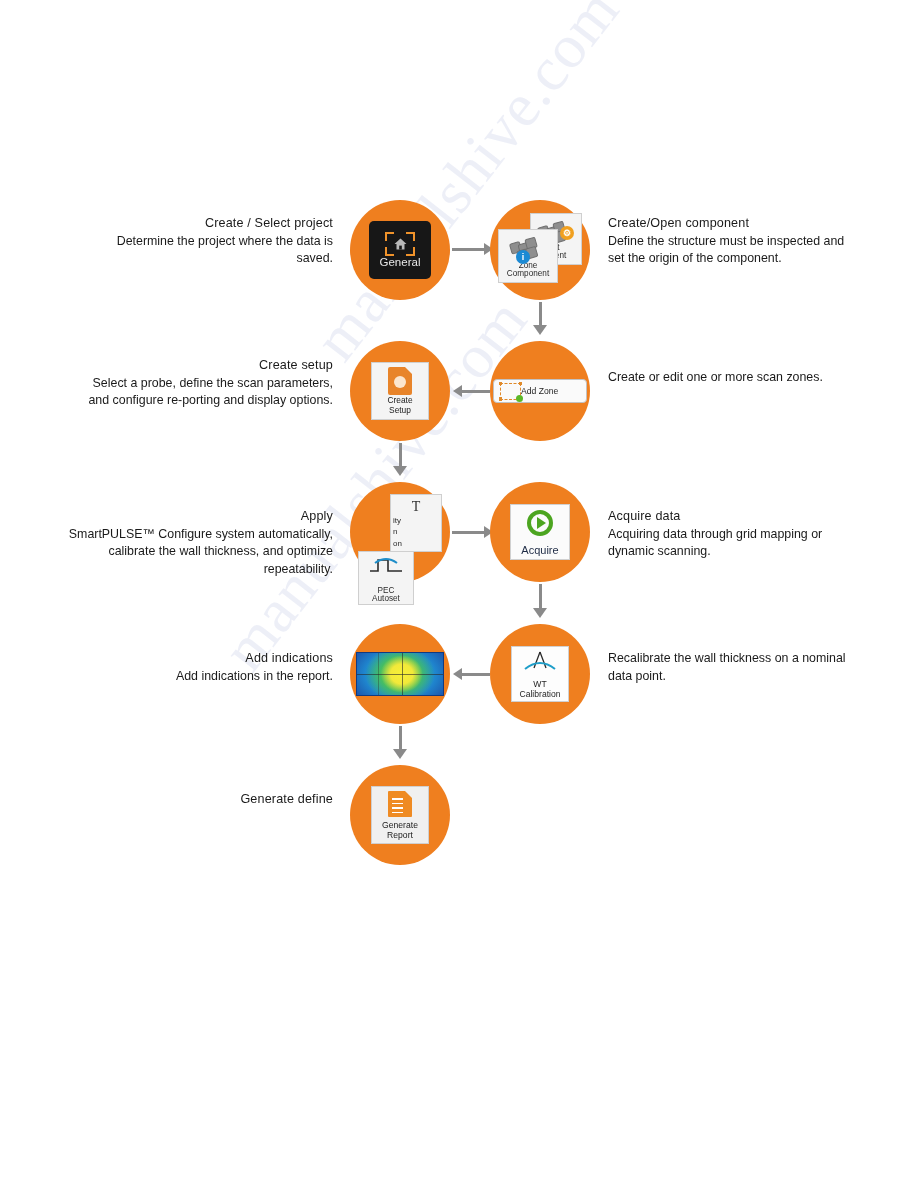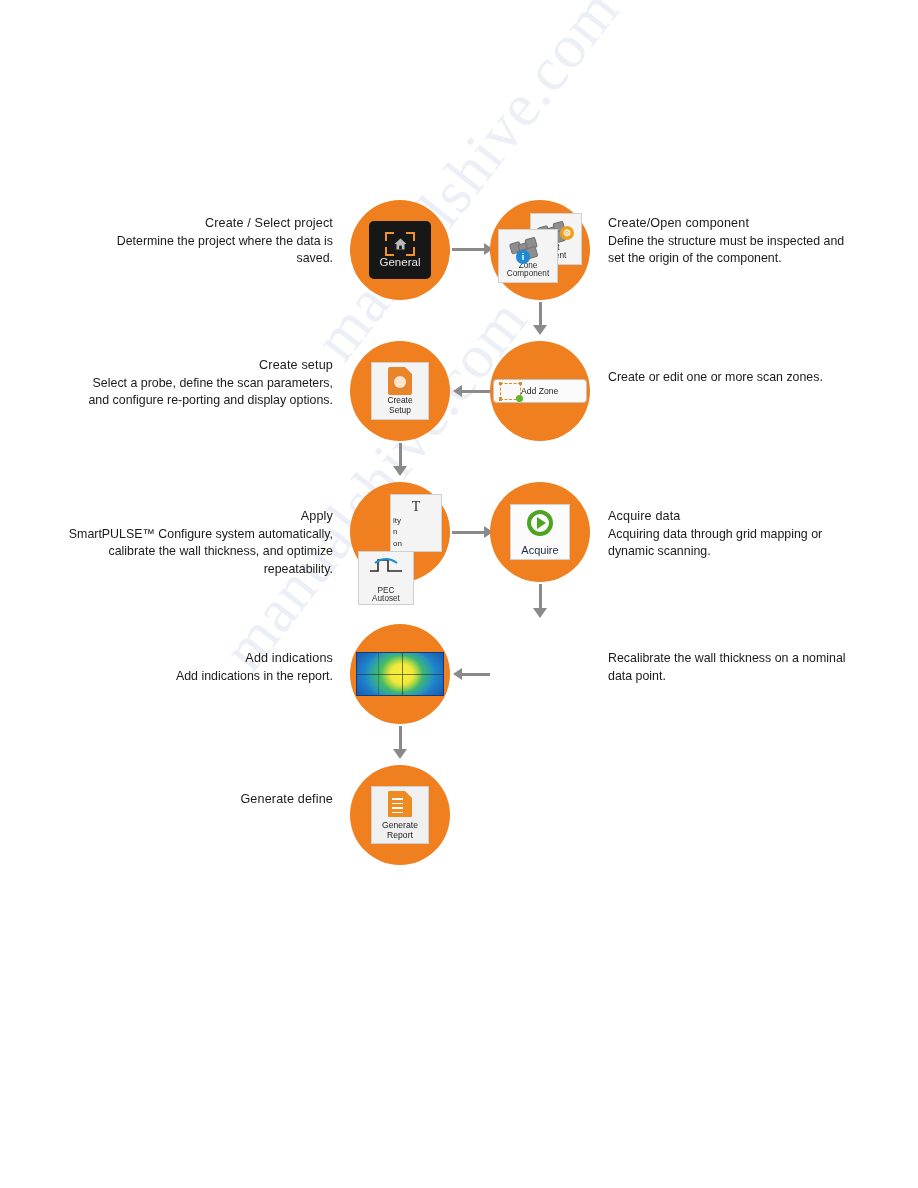--- a/index.html
+++ b/index.html
@@ -312,20 +312,30 @@
       <div class="heat-core"></div>
       <div class="cross-h"></div>
       <div class="cross-v"></div>
       <div class="cross-v2"></div>
     </div>
   </div>
 
   <div class="conn h-line" style="left:462px;top:673px;width:28px;"></div>
   <div class="arrow left" style="left:453px;top:668px;"></div>
 
+  <div class="node right r4">
+    <div class="tile tile-wt">
+      <svg class="wt-peak" viewBox="0 0 34 20">
+        <path d="M17 1 L11 17 M17 1 L23 17" fill="none" stroke="#2b2b2b" stroke-width="1.3"></path>
+        <path d="M2 18 Q17 6 32 18" fill="none" stroke="#1f9ec9" stroke-width="2"></path>
+      </svg>
+      <span class="cl">WT</span>
+      <span class="cl">Calibration</span>
+    </div>
+  </div>
 
   <div class="txt leftalign t4r">
     <span>Recalibrate the wall thickness on a nominal data point.</span>
   </div>
 
   <div class="conn v-line" style="left:399px;top:726px;height:25px;"></div>
   <div class="arrow down" style="left:393px;top:749px;"></div>
 
   <div class="txt rightalign t5">
     <span class="ttl">Generate define</span>

